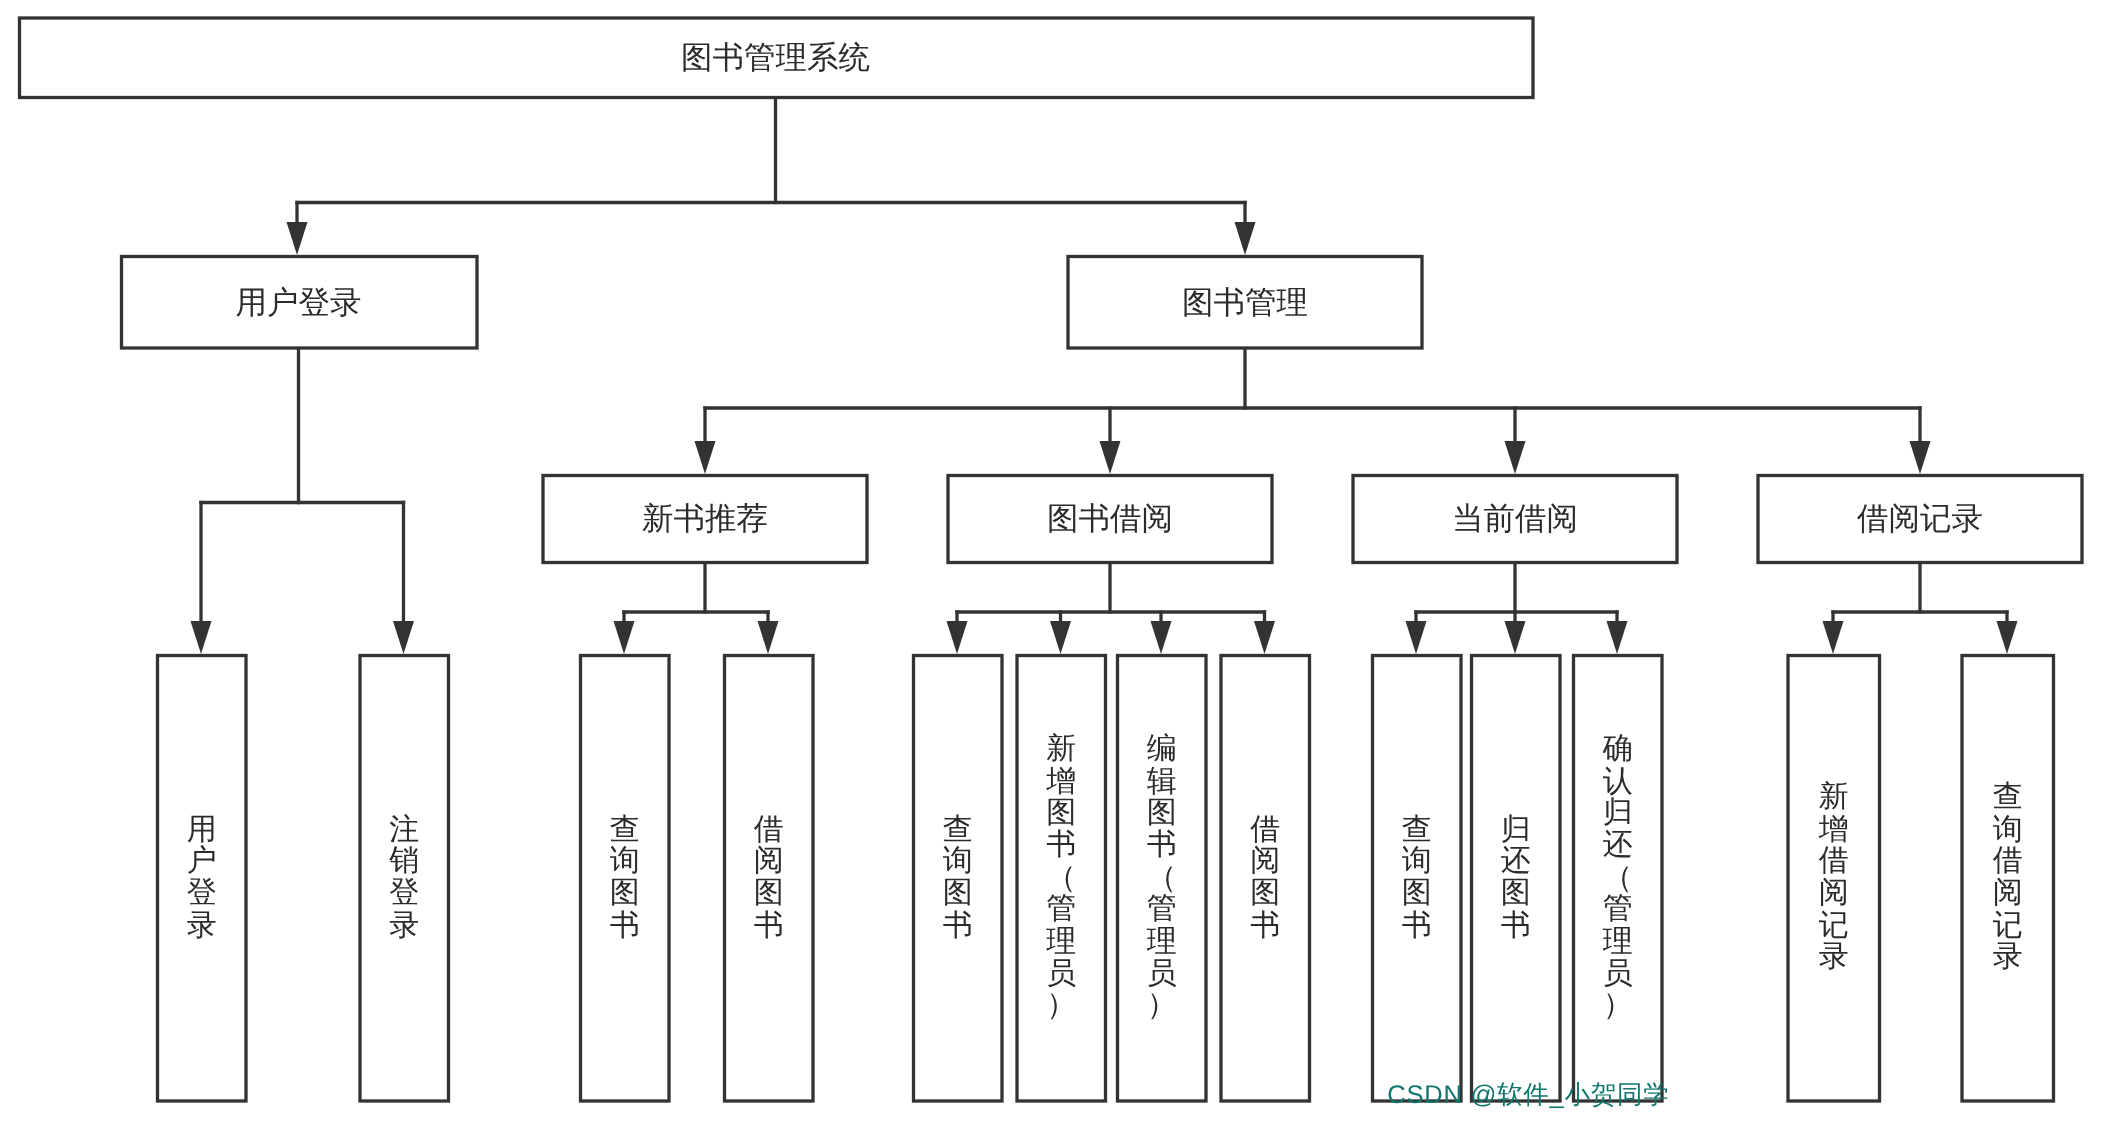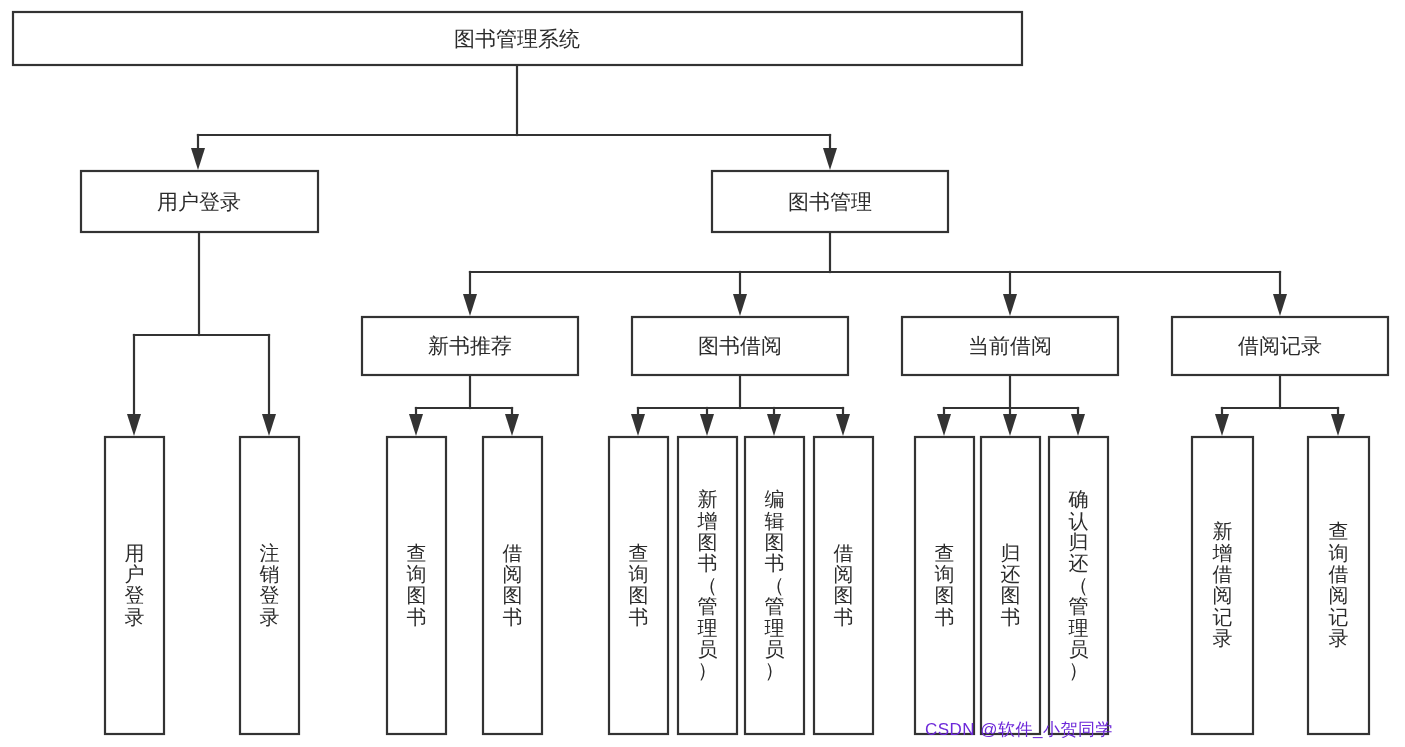--- a/index.html
+++ b/index.html
@@ -57,21 +57,21 @@
     text-align: center;
     white-space: pre;
     pointer-events: none;
   }
   .watermark {
     position: absolute;
     right: 8px;
     bottom: 6px;
     font-family: "Liberation Sans", "DejaVu Sans", sans-serif;
     font-size: 17px;
-    color: #6d28d9;
+    color: #0f766e;
     letter-spacing: 0.5px;
     user-select: none;
   }
 </style>
 </head>
 <body>
 
 <div id="diagram-root">
 
   <svg id="tree-svg" viewBox="0 0 1405 747">

